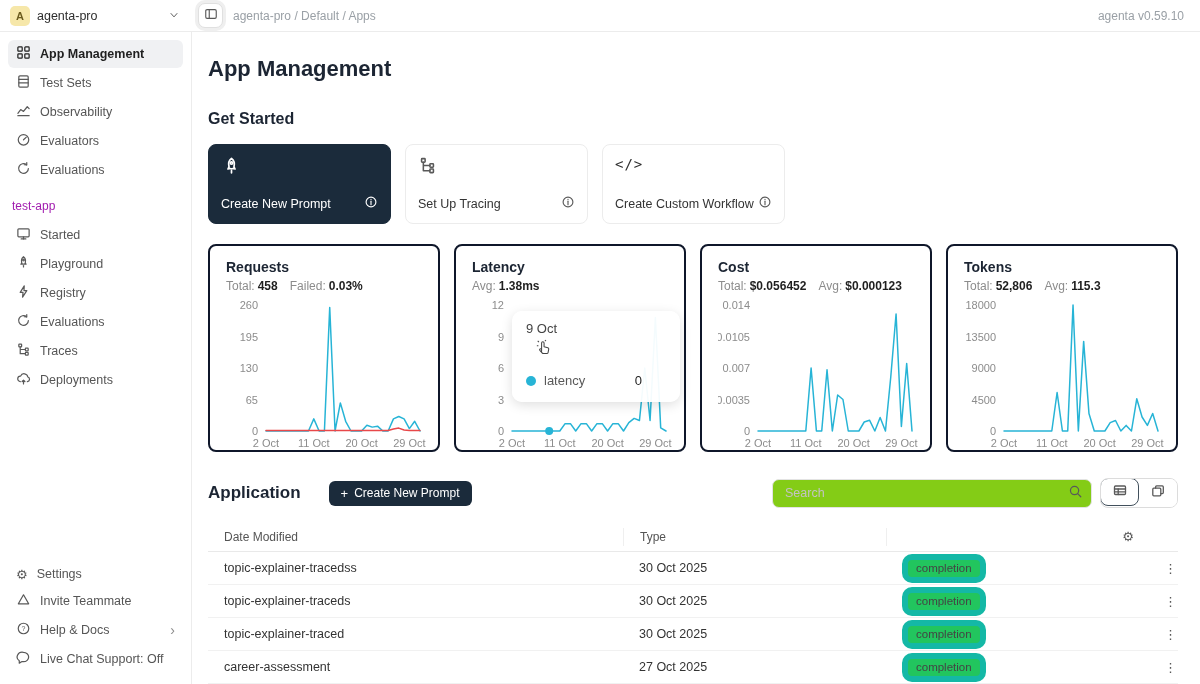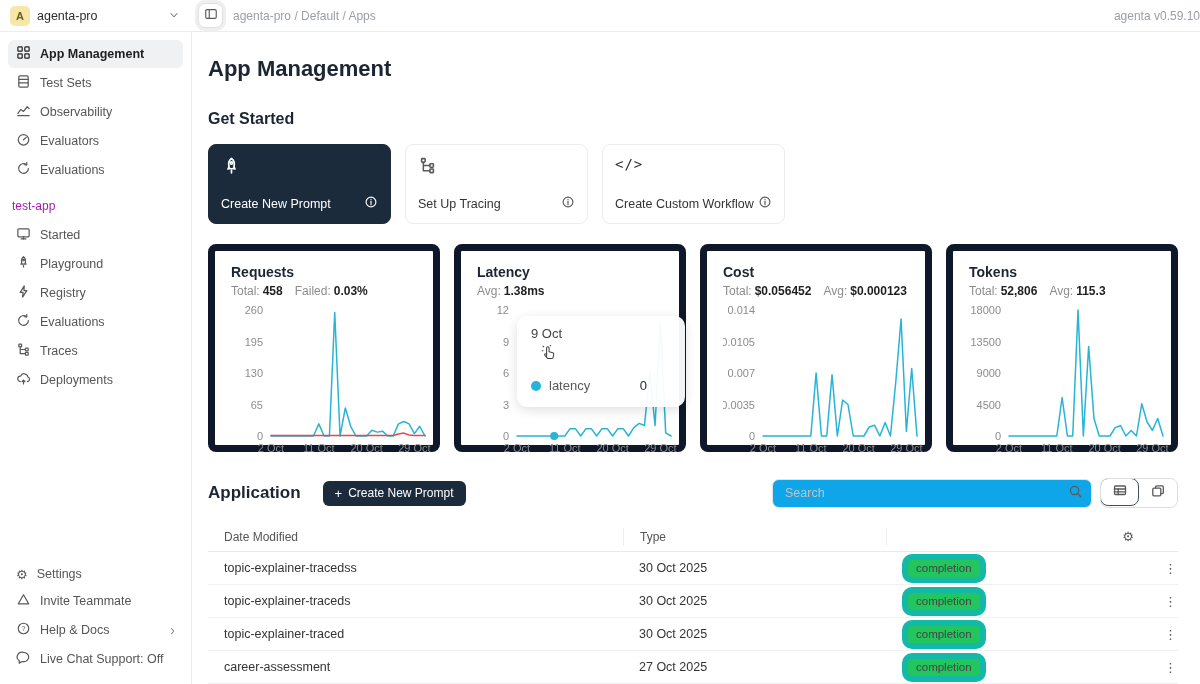--- a/index.html
+++ b/index.html
@@ -10,21 +10,21 @@
 
   
   .topbar { height:32px; display:flex; align-items:center; border-bottom:1px solid #ececec; }
   .ws-select { width:192px; display:flex; align-items:center; gap:7px; padding:0 12px 0 10px; cursor:pointer; }
   .avatar { width:20px; height:20px; border-radius:5px; background:#f6e7a9; color:#6b5b1e;
     font-size:11px; font-weight:bold; display:flex; align-items:center; justify-content:center; }
   .ws-name { font-size:12.5px; color:#2d2d2d; flex:1; }
   .collapse-btn { width:25px; height:25px; margin-left:6px; border:1px solid #e0e0e0; border-radius:7px;
     background:#fff; box-shadow:0 0 0 3px #efefef; display:flex; align-items:center; justify-content:center; cursor:pointer; }
   .breadcrumb { margin-left:10px; font-size:12px; color:#9aa0a6; }
-  .version { margin-left:auto; font-size:12px; color:#9aa0a6; }
+  .version { margin-left:auto; padding-right:16px; font-size:12px; color:#9aa0a6; }
 
   
   .shell { display:flex; height:652px; }
   .sidebar { width:192px; border-right:1px solid #ececec; padding:8px 8px 10px; display:flex; flex-direction:column; }
   .nav-item { display:flex; align-items:center; gap:9px; padding:5px 8px; border-radius:6px;
     font-size:12.5px; color:#555; cursor:pointer; margin-bottom:1px; }
   .nav-item.active { background:#f0f1f3; color:#1f1f1f; font-weight:bold; }
   .nav-item.active svg.ic { stroke:#1f1f1f; }
   .group-label { font-size:12px; color:#a21caf; padding:14px 4px 8px; }
   .sidebar-spacer { flex:1; }
@@ -38,47 +38,47 @@
 
   .gs-cards { display:flex; gap:14px; margin-bottom:20px; }
   .gs-card { width:183px; height:80px; border-radius:8px; padding:11px 12px; display:flex;
     flex-direction:column; justify-content:space-between; cursor:pointer; background:#fff; border:1px solid #ececec; }
   .gs-card.dark { background:#1b2b3b; border-color:#1b2b3b; color:#fff; }
   .gs-card-row { display:flex; align-items:center; justify-content:space-between; font-size:12.5px; }
   .gs-card.dark .gs-card-row { color:#fff; }
   .gs-card .code-glyph { font-family:"DejaVu Sans Mono", monospace; font-size:14px; color:#2d2d2d; letter-spacing:1px; }
 
   .chart-cards { display:flex; gap:14px; margin-bottom:26px; }
-  .chart-card { width:232px; height:208px; border:7px solid #0f172a; border-radius:8px; padding:13px 16px 8px; }
+  .chart-card { width:232px; height:208px; border:2px solid #0f172a; border-radius:8px; padding:13px 16px 8px; }
   .chart-title { font-size:14px; font-weight:bold; color:#1c2533; }
   .chart-stats { display:flex; gap:12px; font-size:12px; margin:4px 0 6px; }
   .stat-label { color:#8c8c8c; }
   .stat-value { color:#1f1f1f; font-weight:bold; margin-left:3px; }
   .chart-wrap { position:relative; }
   svg.chart text { font-family:"Liberation Sans", sans-serif; }
 
   .chart-tooltip { position:absolute; left:40px; top:12px; width:168px; padding:10px 14px 14px;
     background:rgba(255,255,255,0.95); border-radius:10px; box-shadow:0 3px 12px rgba(0,0,0,0.13); }
   .tt-date { font-size:13px; color:#444; }
   .tt-cursor { margin:2px 0 0 8px; }
   .tt-row { display:flex; align-items:center; gap:8px; margin-top:12px; font-size:13px; }
   .tt-dot { width:10px; height:10px; border-radius:50%; background:#27b4d6; }
   .tt-series { color:#595959; }
   .tt-value { margin-left:auto; padding-right:24px; color:#1f1f1f; }
 
   
-  .app-header { display:flex; align-items:center; gap:22px; margin-bottom:14px; }
+  .app-header { display:flex; align-items:center; gap:28px; margin-bottom:14px; }
   .app-header h2 { margin-bottom:0; font-size:17px; }
   .create-btn { display:flex; align-items:center; gap:6px; background:#1b2b3b; color:#fff;
     border:none; border-radius:6px; height:25px; padding:0 12px; font-size:12px; cursor:pointer;
     font-family:"Liberation Sans", sans-serif; }
   .create-btn .plus { font-size:13px; line-height:1; }
   .app-tools { margin-left:auto; display:flex; align-items:center; gap:8px; }
   .search-box { width:320px; height:29px; border:1px solid #e3e3e3; border-radius:7px;
-    display:flex; align-items:center; padding:0 8px 0 12px; background:#0ea5e9; }
+    display:flex; align-items:center; padding:0 8px 0 12px; background:#84cc16; }
   .search-box input { flex:1; border:none; outline:none; font-size:12.5px; color:#333;
     font-family:"Liberation Sans", sans-serif; background:transparent; }
   .search-box input::placeholder { color:#c3c3c3; }
   .view-toggle { display:flex; border:1px solid #dcdcdc; border-radius:8px; overflow:hidden; }
   .view-btn { width:39px; height:28px; display:flex; align-items:center; justify-content:center;
     background:#fff; cursor:pointer; }
   .view-btn.active { border:1px solid #42505c; border-radius:8px; margin:-1px; position:relative; z-index:1; }
 
   
   .app-table { width:100%; }

